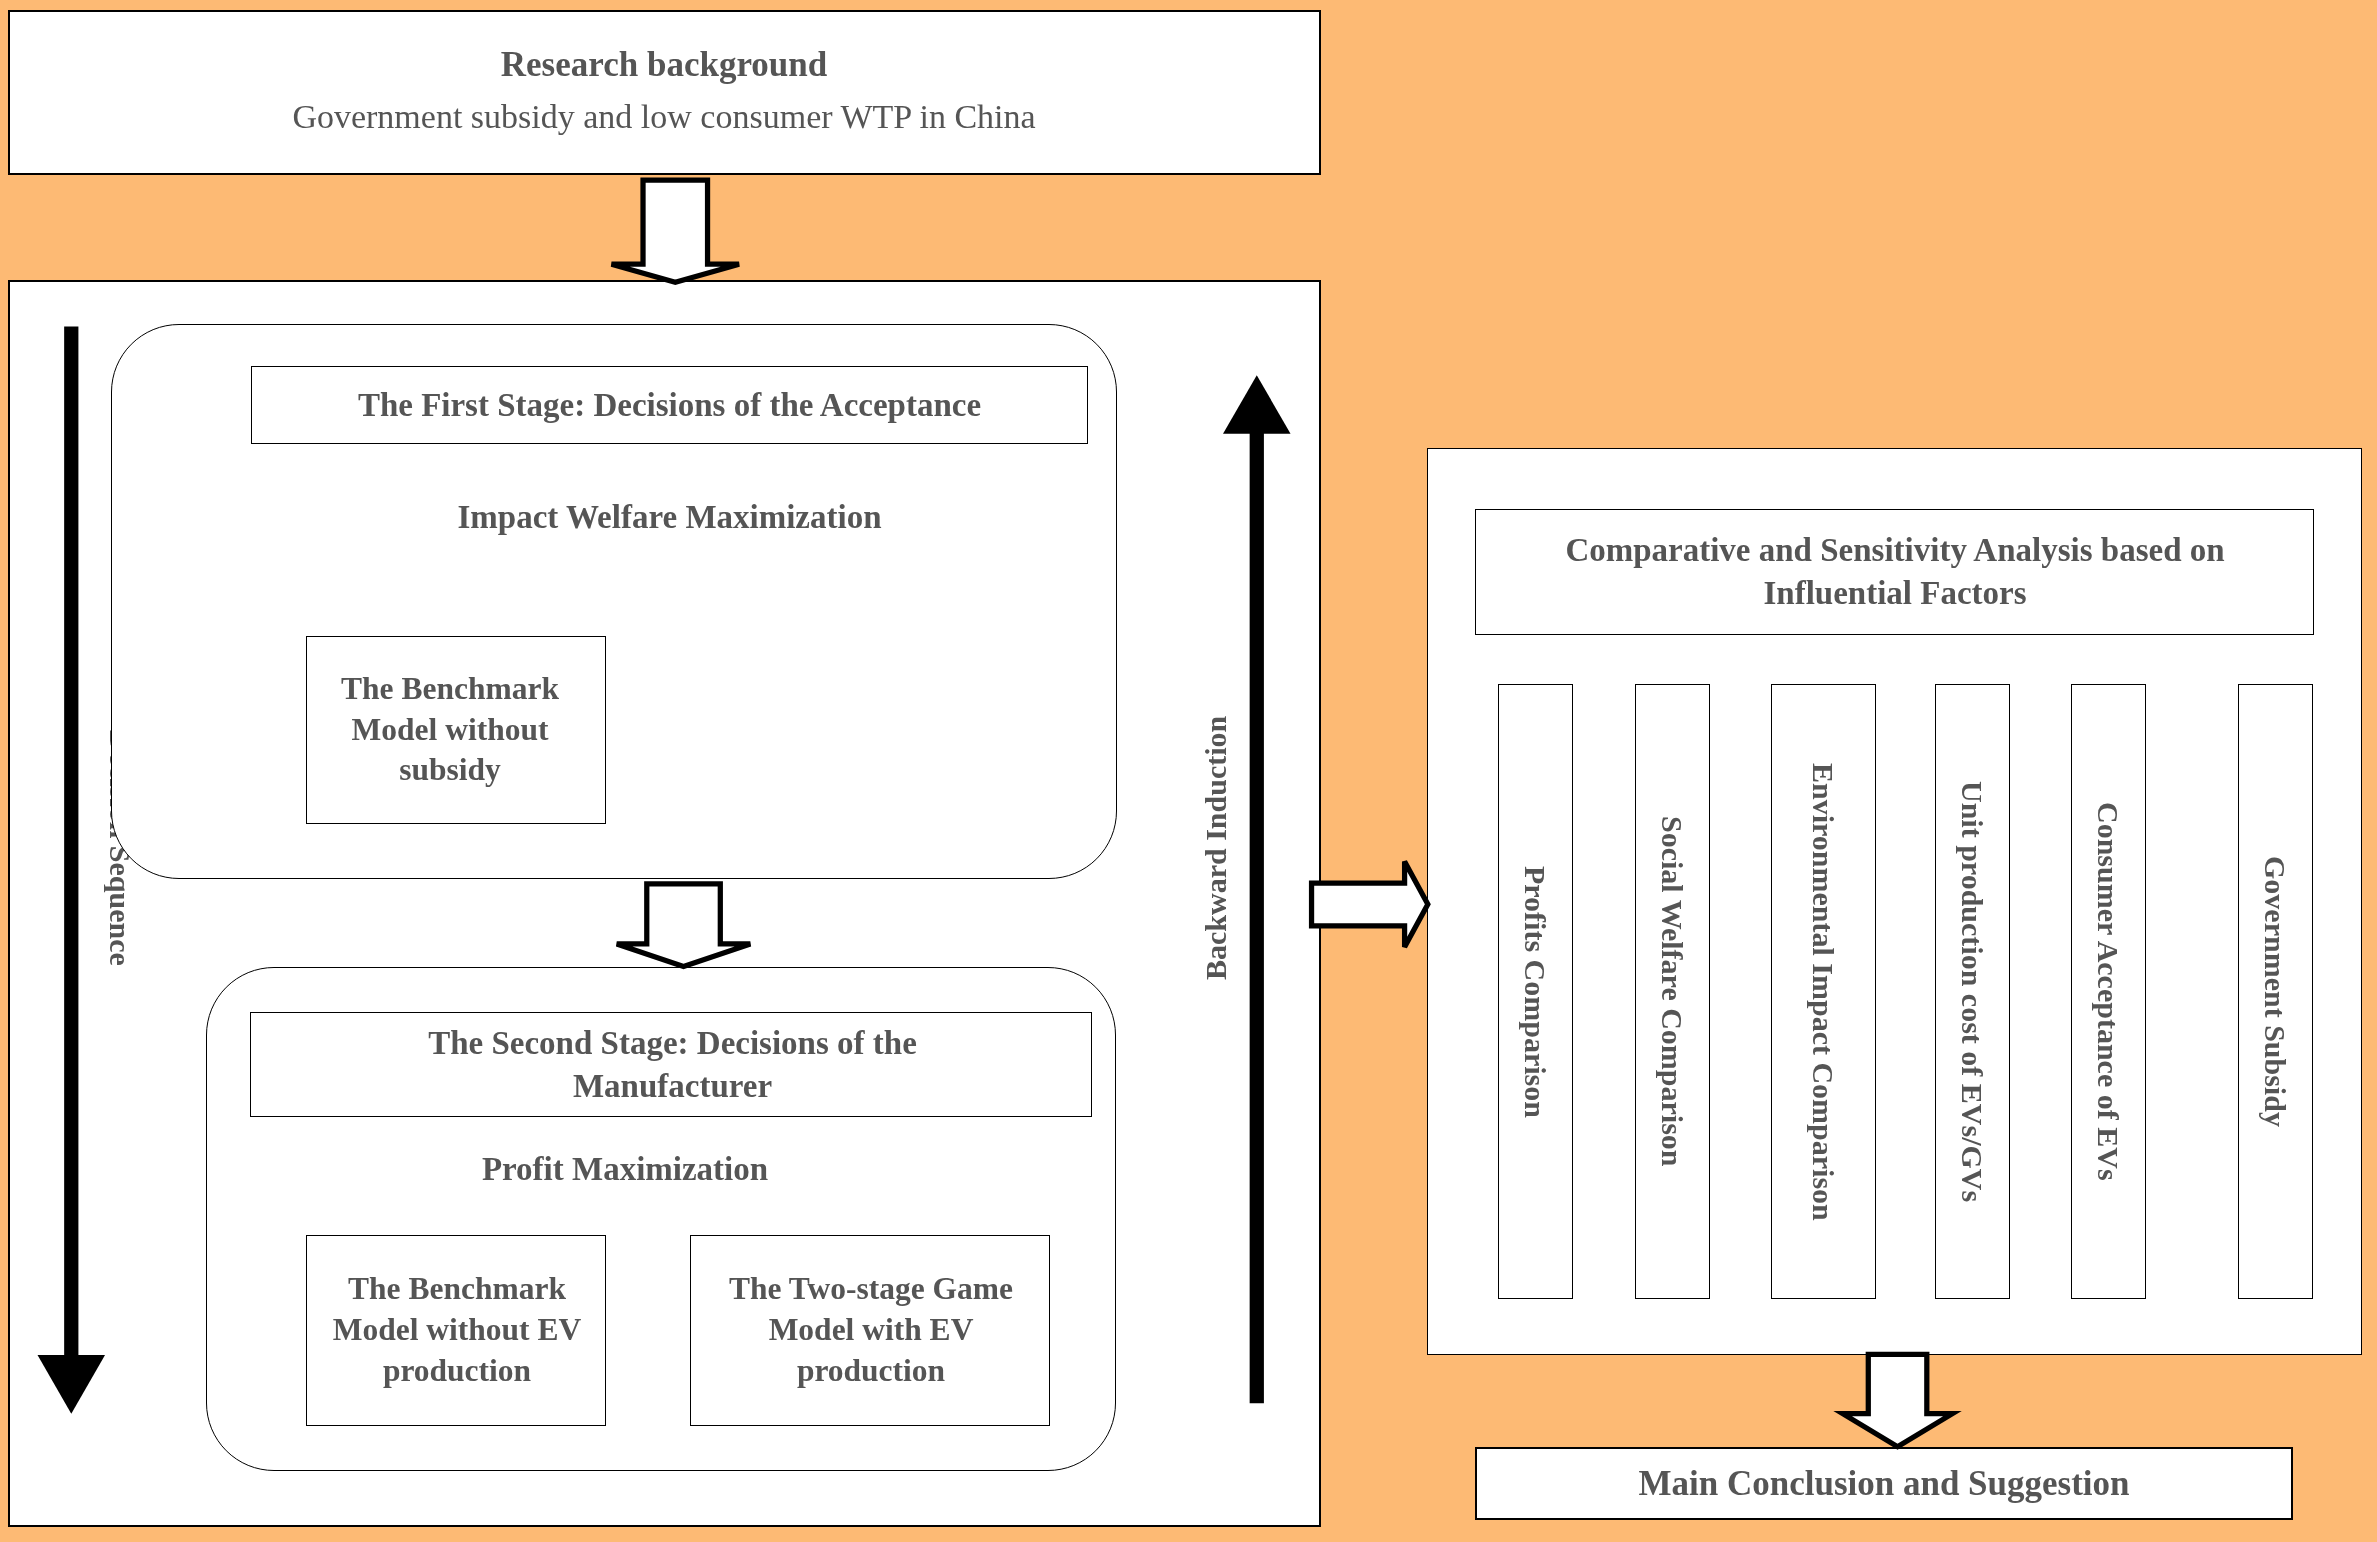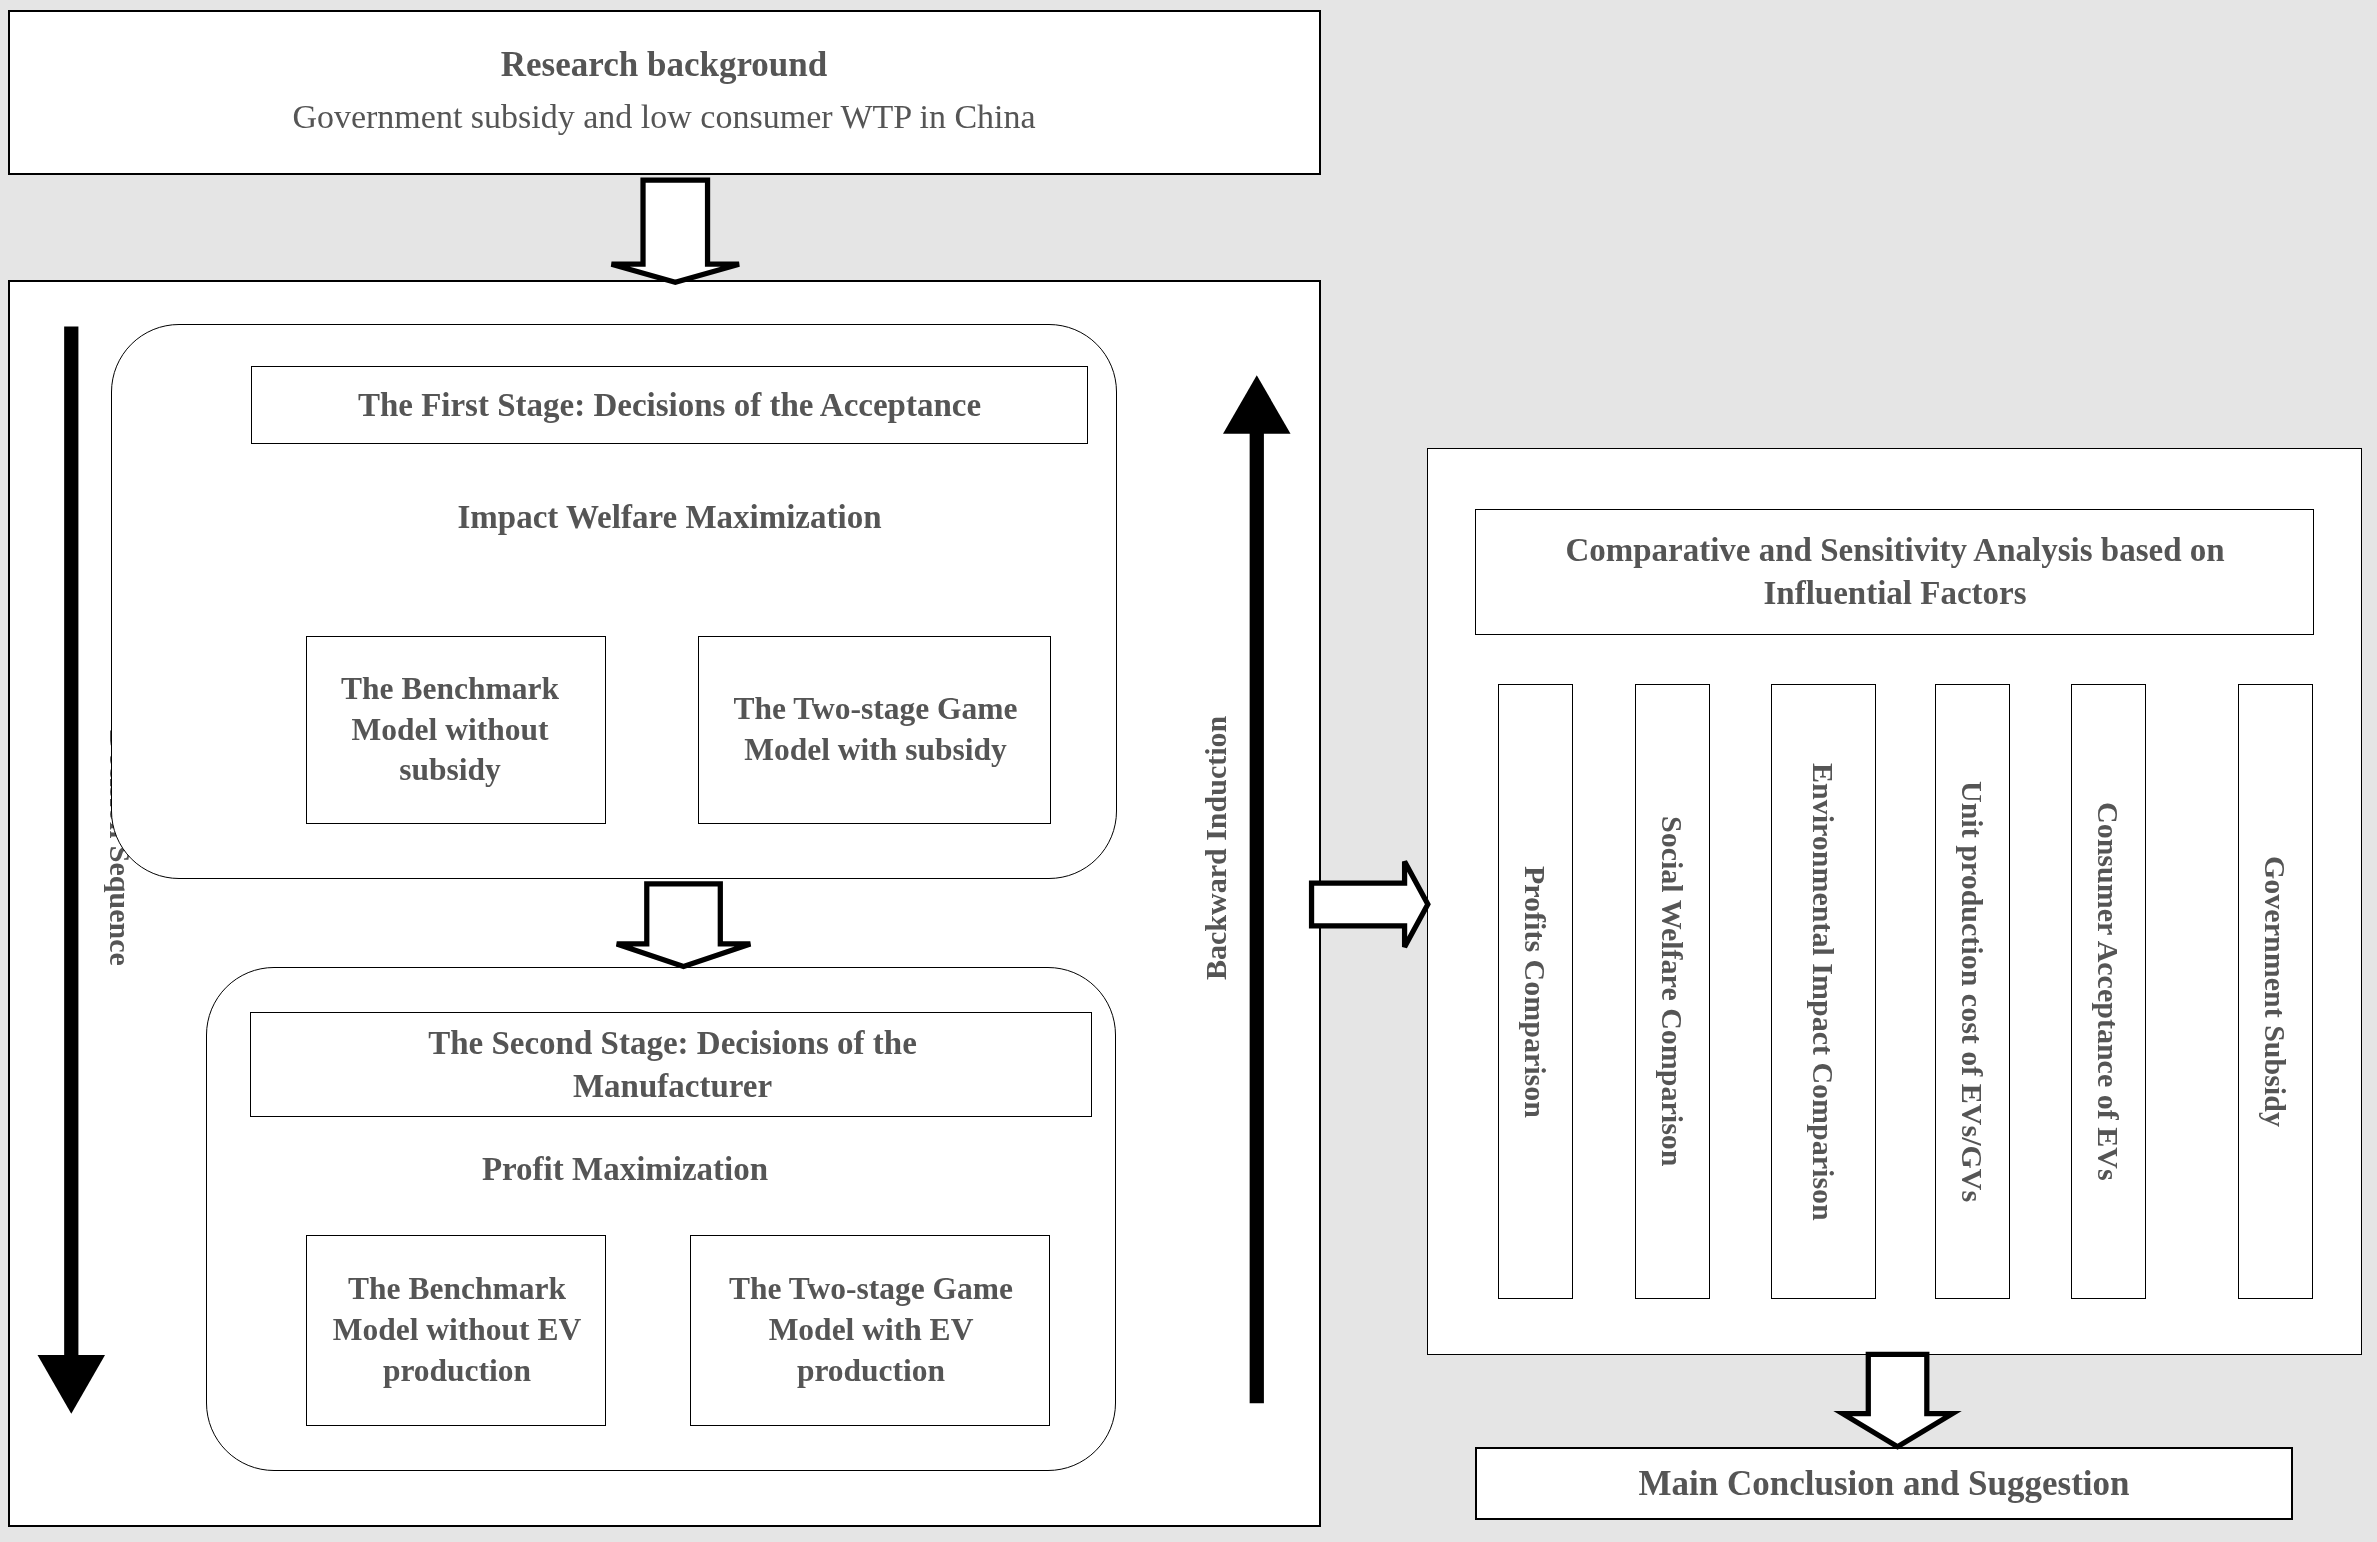--- a/index.html
+++ b/index.html
@@ -1,17 +1,17 @@
 <!DOCTYPE html>
 <html style="font-size:12px"><head>
 <meta charset="utf-8">
 <style>
   html,body{margin:0;padding:0;background:#ffffff;}
   body{font-family:"Liberation Serif","DejaVu Serif",serif;}
-  #canvas{position:relative;width:2377px;height:1542px;background:#e5e5e5;overflow:hidden;}
+  #canvas{position:relative;width:2377px;height:1542px;background:#fdba74;overflow:hidden;}
 
   
   .box{position:absolute;box-sizing:border-box;background:#fff;}
   .rect{border:2.3px solid #000;}
   .rect-thin{border:1.5px solid #000;}
   .rounded{border:2.3px solid #000;border-radius:68px;}
 
   .txt{color:#555555;text-align:center;line-height:1.30;}
   .b{font-weight:bold;}
 
@@ -45,23 +45,20 @@
   <div class="box rect-thin" style="left:251px;top:366px;width:837px;height:78px;">
     <div class="center-abs txt b" style="left:0;top:0;width:100%;height:100%;font-size:33px;">The First Stage: Decisions of the Acceptance</div>
   </div>
 
   <div class="center-abs txt b" style="left:251px;top:495px;width:837px;height:45px;font-size:33px;">Impact Welfare Maximization</div>
 
   <div class="box rect-thin" style="left:306px;top:636px;width:300px;height:188px;">
     <div class="center-abs txt b" style="left:2px;top:0;width:282px;height:100%;font-size:31.5px;">The Benchmark Model without subsidy</div>
   </div>
 
-  <div class="box rect-thin" style="left:698px;top:636px;width:353px;height:188px;">
-    <div class="center-abs txt b" style="left:22.5px;top:0;width:308px;height:100%;font-size:31.5px;">The Two-stage Game Model with subsidy</div>
-  </div>
 
   <div class="box rounded" style="left:206px;top:967px;width:910px;height:504px;border-width:1.5px;"></div>
 
   <div class="box rect-thin" style="left:250px;top:1012px;width:842px;height:105px;">
     <div class="center-abs txt b" style="left:98px;top:0;width:647px;height:100%;font-size:33px;">The Second Stage: Decisions of the Manufacturer</div>
   </div>
 
   <div class="center-abs txt b" style="left:250px;top:1147px;width:750px;height:45px;font-size:33px;">Profit Maximization</div>
 
   <div class="box rect-thin" style="left:690px;top:1235px;width:360px;height:191px;">

